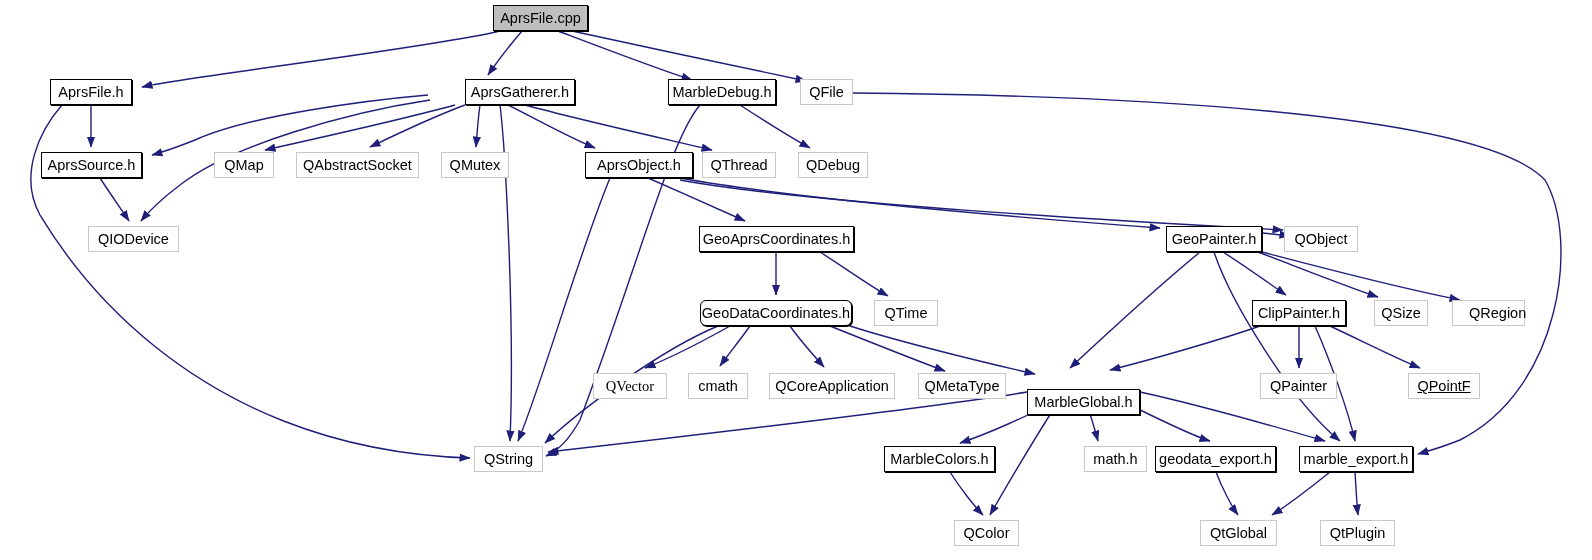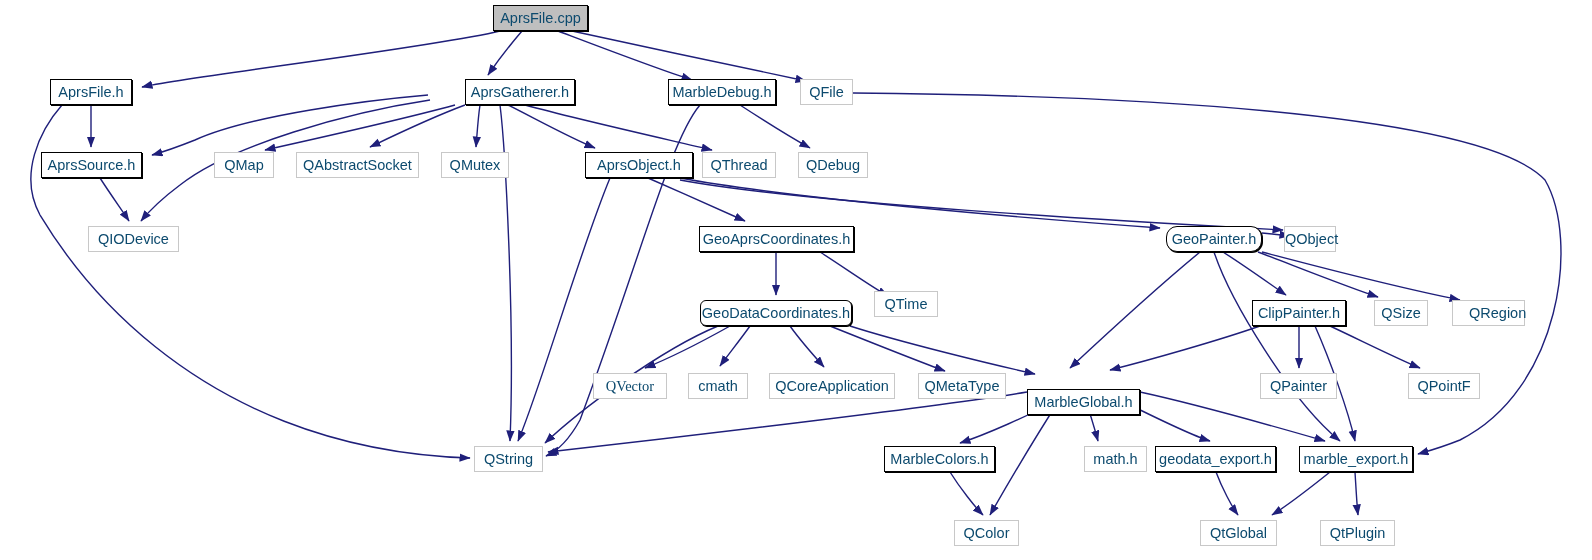--- a/index.html
+++ b/index.html
@@ -23,21 +23,21 @@
     height: 560px;
     pointer-events: none;
   }
   .node {
     position: absolute;
     box-sizing: border-box;
     height: 26px;
     line-height: 24px;
     text-align: center;
     font-size: 14.5px;
-    color: #0c4a6e;
+    color: #000000;
     white-space: nowrap;
     background: #ffffff;
     border: 1px solid #c8c8c8;
     z-index: 5;
   }
   .node.local {
     border: 1px solid #000000;
     box-shadow: 1px 1px 0 0 #000000;
     background: #ffffff;
   }
@@ -118,34 +118,34 @@
       <div class="node system" style="left: 800px; top: 79px; width: 53px;">QFile</div>
       <div class="node local" style="left: 41px; top: 152px; width: 101px;">AprsSource.h</div>
       <div class="node system" style="left: 214px; top: 152px; width: 60px;">QMap</div>
       <div class="node system" style="left: 296px; top: 152px; width: 123px;">QAbstractSocket</div>
       <div class="node system" style="left: 441px; top: 152px; width: 68px;">QMutex</div>
       <div class="node local" style="left: 585px; top: 152px; width: 108px;">AprsObject.h</div>
       <div class="node system" style="left: 702px; top: 152px; width: 74px;">QThread</div>
       <div class="node system" style="left: 798px; top: 152px; width: 70px;">QDebug</div>
       <div class="node system" style="left: 88px; top: 226px; width: 91px;">QIODevice</div>
       <div class="node local" style="left: 699px; top: 226px; width: 155px;">GeoAprsCoordinates.h</div>
-      <div class="node local" style="left: 1166px; top: 226px; width: 96px; border-radius: 11px;">GeoPainter.h</div>
-      <div class="node system" style="left: 1284px; top: 226px; width: 52px;">QObject</div>
+      <div class="node local" style="left: 1166px; top: 226px; width: 96px;">GeoPainter.h</div>
+      <div class="node system" style="left: 1284px; top: 226px; width: 74px;">QObject</div>
       <div class="node local" style="left: 700px; top: 300px; width: 152px; border-radius: 6px;">GeoDataCoordinates.h</div>
-      <div class="node system" style="left: 874px; top: 291px; width: 64px;">QTime</div>
+      <div class="node system" style="left: 874px; top: 300px; width: 64px;">QTime</div>
       <div class="node local" style="left: 1252px; top: 300px; width: 94px;">ClipPainter.h</div>
       <div class="node system" style="left: 1374px; top: 300px; width: 54px;">QSize</div>
       <div class="node system" style="left: 1452px; top: 300px; width: 73px; padding-left: 16px;">QRegion</div>
       <div class="node system" style="left: 593px; top: 373px; width: 74px; font-family: Liberation Serif, serif;">QVector</div>
       <div class="node system" style="left: 688px; top: 373px; width: 60px;">cmath</div>
       <div class="node system" style="left: 769px; top: 373px; width: 126px;">QCoreApplication</div>
       <div class="node system" style="left: 918px; top: 373px; width: 88px;">QMetaType</div>
       <div class="node local" style="left: 1027px; top: 389px; width: 113px;">MarbleGlobal.h</div>
       <div class="node system" style="left: 1260px; top: 373px; width: 77px;">QPainter</div>
-      <div class="node system" style="left: 1408px; top: 373px; width: 72px;">QPointF</div>
+      <div class="node system" style="left: 1408px; top: 373px; width: 72px; text-decoration: underline;">QPointF</div>
       <div class="node system" style="left: 474px; top: 446px; width: 69px;">QString</div>
       <div class="node local" style="left: 884px; top: 446px; width: 111px;">MarbleColors.h</div>
       <div class="node system" style="left: 1068px; top: 446px; width: 63px; margin-left: 16px;">math.h</div>
       <div class="node local" style="left: 1155px; top: 446px; width: 121px;">geodata_export.h</div>
       <div class="node local" style="left: 1299px; top: 446px; width: 114px; text-align: center;">marble_export.h</div>
       <div class="node system" style="left: 954px; top: 520px; width: 65px;">QColor</div>
       <div class="node system" style="left: 1200px; top: 520px; width: 77px;">QtGlobal</div>
       <div class="node system" style="left: 1320px; top: 520px; width: 75px;">QtPlugin</div>
     </div>
 </div>

